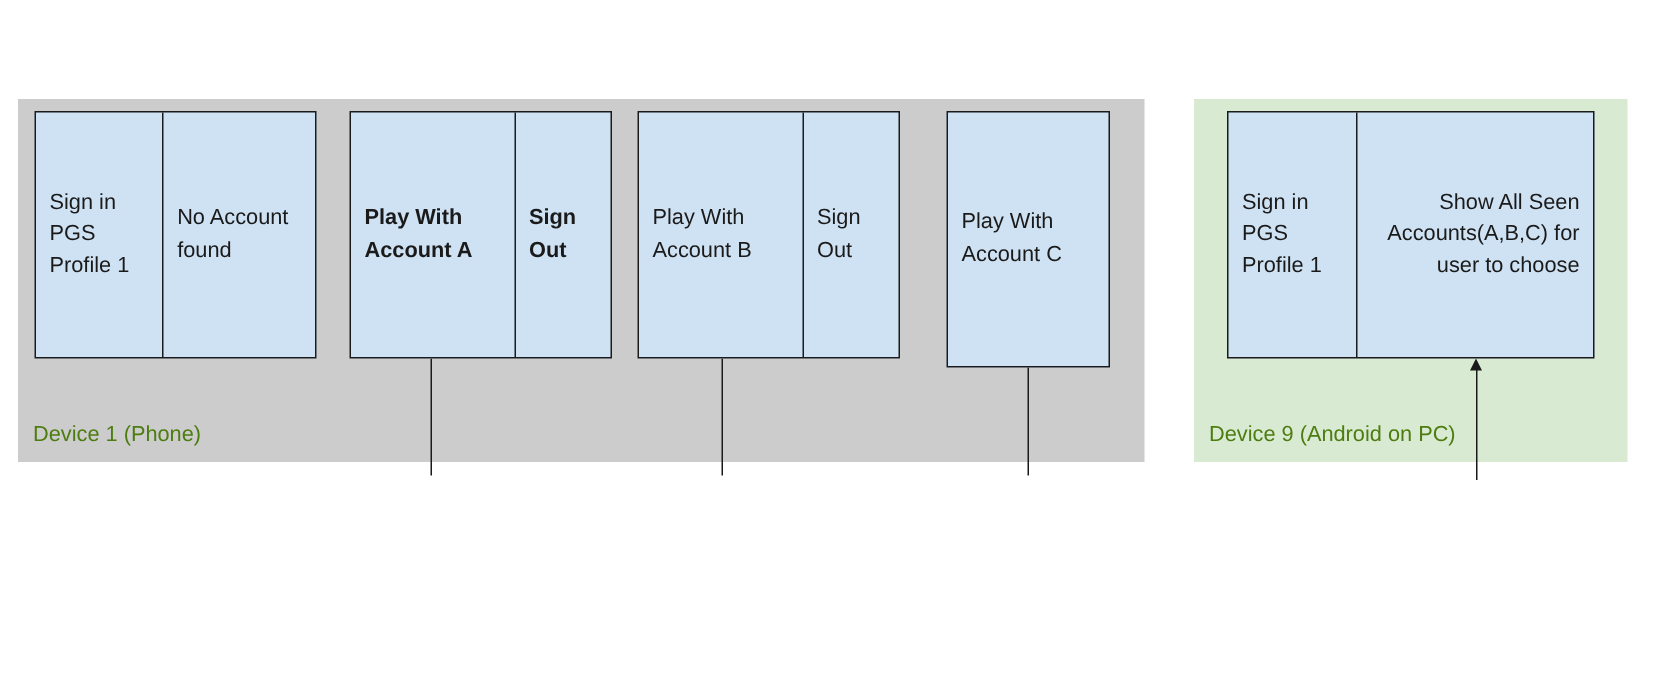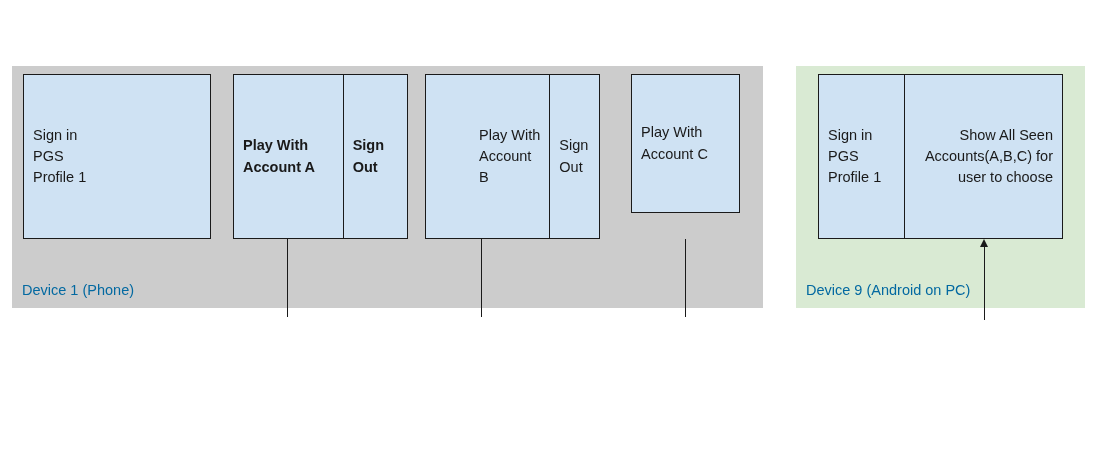--- a/index.html
+++ b/index.html
@@ -17,21 +17,21 @@
     background: #ffffff;
     overflow: hidden;
   }
   .panel {
     position: absolute;
     box-sizing: border-box;
   }
   .panel-label {
     position: absolute;
     font-size: 14.5px;
-    color: #0369a1;
+    color: #4d7c0f;
     white-space: nowrap;
     line-height: 1.2;
   }
   .boxgroup {
     position: absolute;
     box-sizing: border-box;
     border: 1.4px solid #1a1a1a;
     background: #cfe2f3;
     display: flex;
     flex-direction: row;
@@ -83,41 +83,44 @@
   <div class="connector" style="left:287px; top:239px; height:78px;"></div>
   <div class="connector" style="left:481px; top:239px; height:78px;"></div>
   <div class="connector" style="left:685px; top:239px; height:78px;"></div>
 
   <div class="panel-label" style="left:22px; top:282px;">Device 1 (Phone)</div>
 
   <div class="boxgroup" style="left:23px; top:74px; width:188px; height:165px;">
     <div class="cell" style="width:85px;">
       <div class="cell-text align-left">Sign in PGS Profile 1</div>
     </div>
+    <div class="cell" style="width:103px;">
+      <div class="cell-text align-left">No Account found</div>
+    </div>
   </div>
 
   <div class="boxgroup" style="left:233px; top:74px; width:175px; height:165px;font-weight:bold;">
     <div class="cell" style="width:110px;">
       <div class="cell-text align-left">Play With Account A</div>
     </div>
     <div class="cell" style="width:65px;">
       <div class="cell-text align-left">Sign Out</div>
     </div>
   </div>
 
   <div class="boxgroup" style="left:425px; top:74px; width:175px; height:165px;">
-    <div class="cell" style="width:110px;margin-left:44px;">
+    <div class="cell" style="width:110px;">
       <div class="cell-text align-left">Play With Account B</div>
     </div>
     <div class="cell" style="width:65px;">
       <div class="cell-text align-left">Sign Out</div>
     </div>
   </div>
 
-  <div class="boxgroup" style="left:631px; top:74px; width:109px; height:139px;">
+  <div class="boxgroup" style="left:631px; top:74px; width:109px; height:171px;">
     <div class="cell" style="width:109px;">
       <div class="cell-text align-left">Play With Account C</div>
     </div>
   </div>
 
   <div class="panel" style="left:796px; top:66px; width:289px; height:242px; background:#d9ead3;"></div>
 
   <div class="arrow-line" style="left:984px; top:246px; height:74px;"></div>
   <div class="arrow-head" style="left:980px; top:239px;"></div>
 

